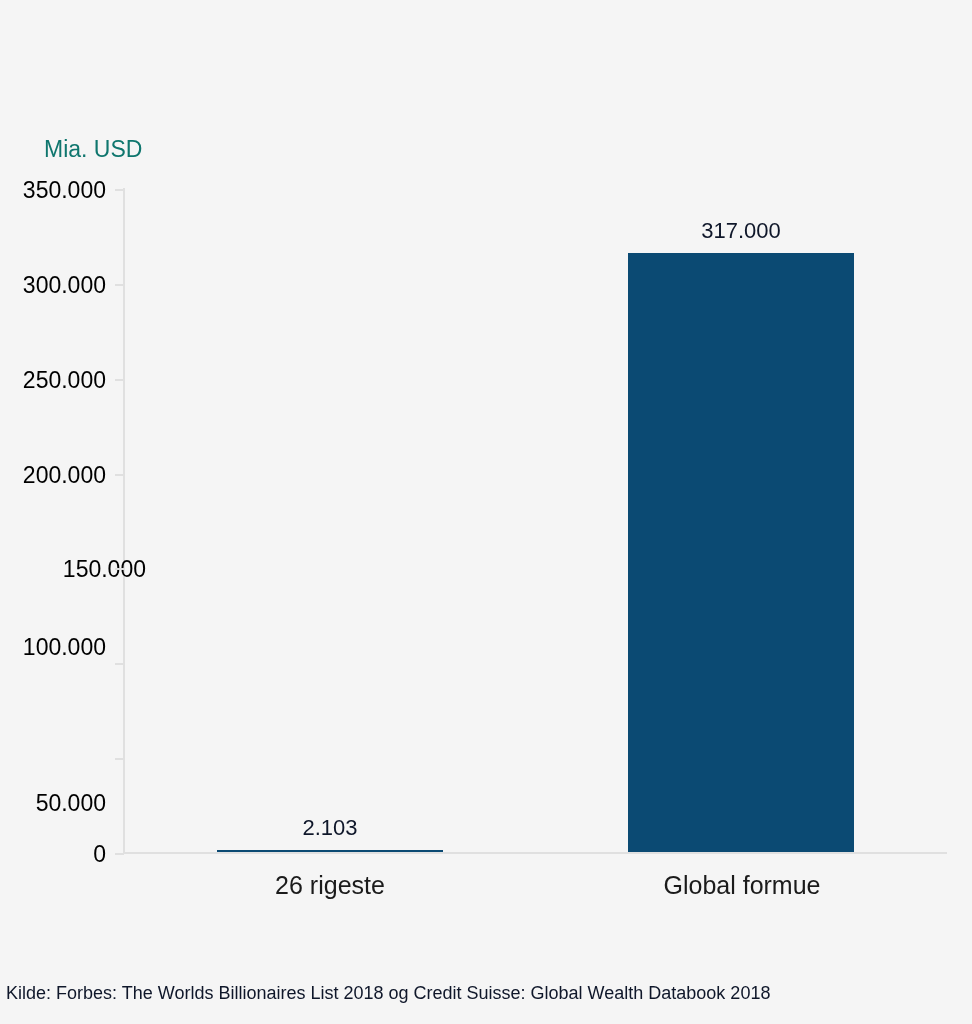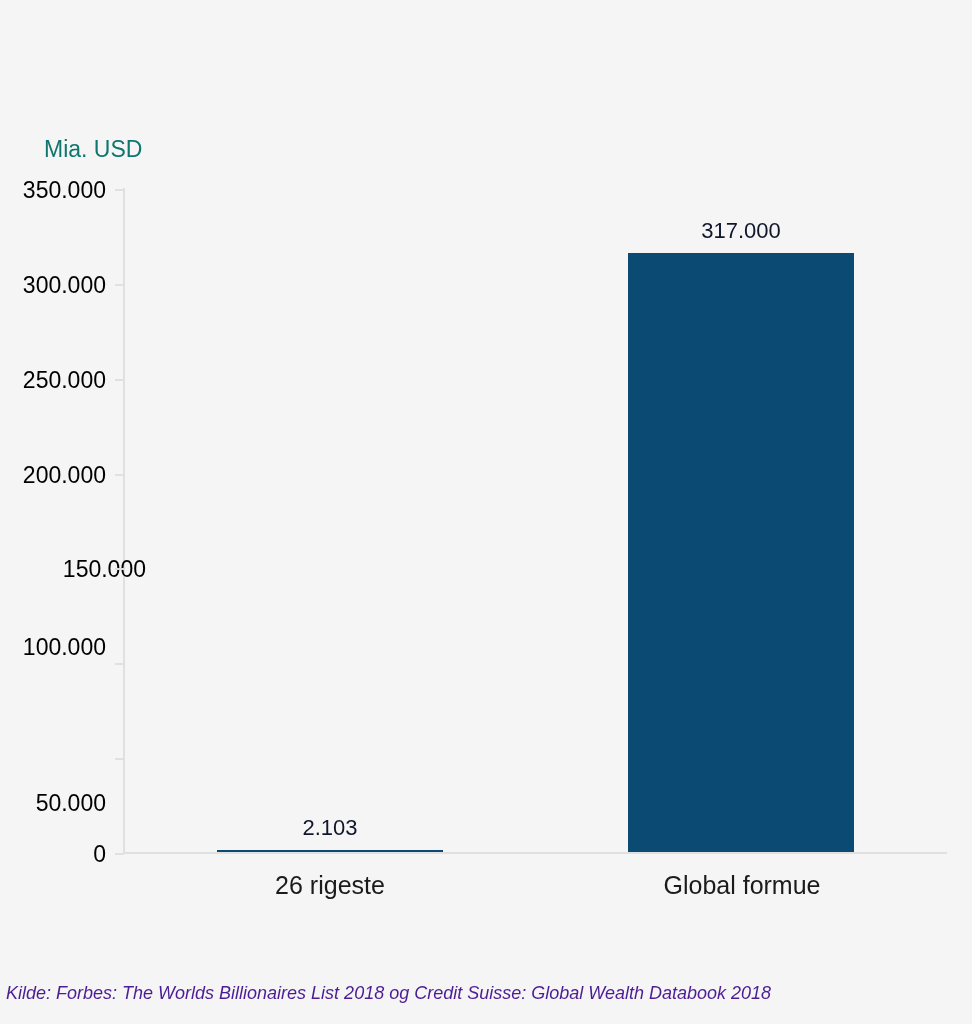--- a/index.html
+++ b/index.html
@@ -88,22 +88,21 @@
     font-size: 25px;
     color: #1b1b1b;
     line-height: 1.2;
   }
   .source-line {
     position: absolute;
     left: 6px;
     top: 983px;
     width: 960px;
     font-size: 18px;
-    font-style: italic;
-    color: #4c1d95;
+    color: #0f172a;
     white-space: nowrap;
   }
 </style>
 </head>
 <body>
 
 <div class="page">
 
   <div class="unit-label">Mia. USD</div>
 

